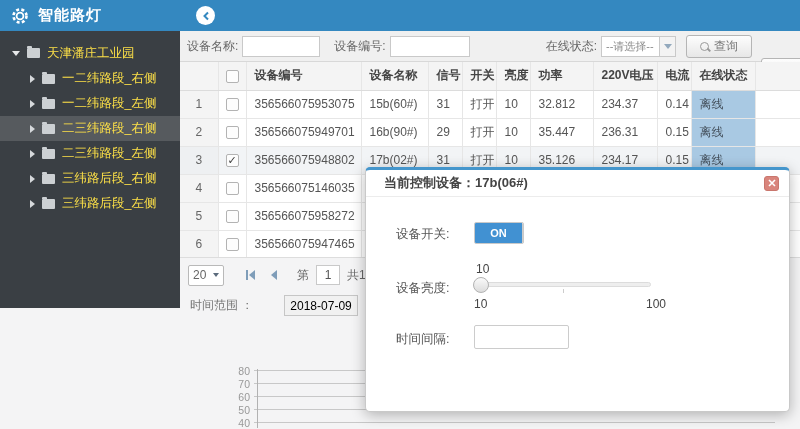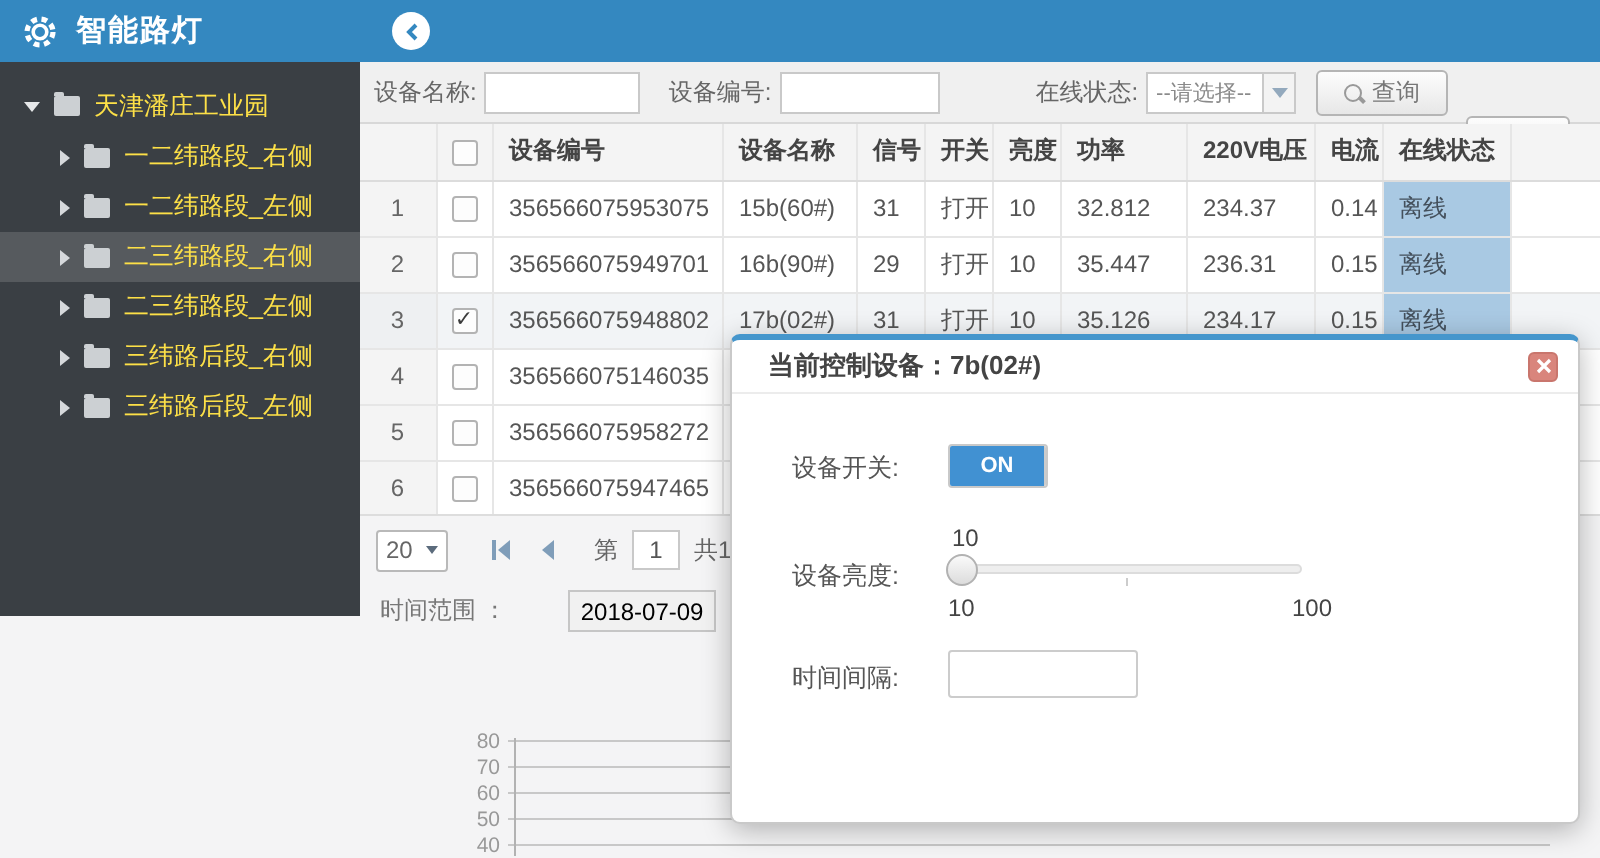--- a/index.html
+++ b/index.html
@@ -26,21 +26,21 @@
   
   .main { position:absolute; left:180px; top:0; width:695px; height:429px; }
   .topbar { height:31px; background:#3488c0; position:relative; }
   .back-btn { position:absolute; left:16px; top:6px; width:19px; height:19px; background:#fff; border-radius:50%;
               display:flex; align-items:center; justify-content:center; cursor:pointer; }
   .corner-circle { position:absolute; right:-7px; top:7px; width:18px; height:18px; border-radius:50%; background:#fff; }
 
   .searchbar { height:31px; background:#f0f0f0; border-bottom:1px solid #d8d8d8; display:flex; align-items:center;
                font-size:12px; color:#666; white-space:nowrap; }
   .sb-label { flex:0 0 auto; }
-  .ml7{margin-left:7px;} .ml10{margin-left:10px;} .ml14{margin-left:14px;} .ml9{margin-left:9px;margin-top:46px;} .ml48{margin-left:48px;text-align:center;}
+  .ml7{margin-left:7px;} .ml10{margin-left:10px;} .ml14{margin-left:14px;} .ml9{margin-left:9px;margin-top:46px;} .ml48{margin-left:76px;text-align:center;}
   .tb-input { width:78px; height:21px; border:1px solid #c9c9c9; background:#fff; font-size:12px; padding:0 4px; margin-left:4px; }
   .tb-input.w80 { width:80px; }
   .tb-select { width:75px; height:21px; border:1px solid #c9c9c9; background:#fff; display:flex; align-items:center;
                justify-content:space-between; color:#8a8a8a; font-size:11px; padding-left:4px; margin-left:4px; cursor:pointer; }
   .chev-box { width:16px; height:100%; border-left:1px solid #c9c9c9; background:#f3f3f3; display:flex; align-items:center; justify-content:center; }
   .chev-down { width:0; height:0; border-left:4px solid transparent; border-right:4px solid transparent; border-top:5px solid #93a9bd; }
   .btn { height:23px; padding:0 13px; border:1px solid #b5b5b5; border-radius:3px; background:linear-gradient(#fdfdfd,#e7e7e7);
          color:#777; font-size:12px; display:flex; align-items:center; gap:5px; cursor:pointer; }
   .mag { width:9px; height:9px; border:1.5px solid #999; border-radius:50%; position:relative; }
   .mag::after { content:""; position:absolute; left:6px; top:6px; width:4px; height:1.5px; background:#999; transform:rotate(45deg); }
@@ -368,21 +368,21 @@
         </div>
       <div class="chart-row">
           <span class="chart-label">40</span>
           <span class="chart-line"></span>
         </div>
     </div>
   </div>
 
   <div class="modal">
     <div class="modal-head">
-      <span class="modal-title">当前控制设备：7b(02#)</span>
+      <span class="modal-title">当前控制设备：17b(06#)</span>
       <span class="modal-close">
         <svg width="8" height="8" viewBox="0 0 8 8">
           <path d="M1 1 L7 7 M7 1 L1 7" stroke="#ffffff" stroke-width="1.6"></path>
         </svg>
       </span>
     </div>
     <div class="modal-body">
       <div class="m-row mb18">
         <span class="m-label pt4">设备开关:</span>
         <span class="toggle">

